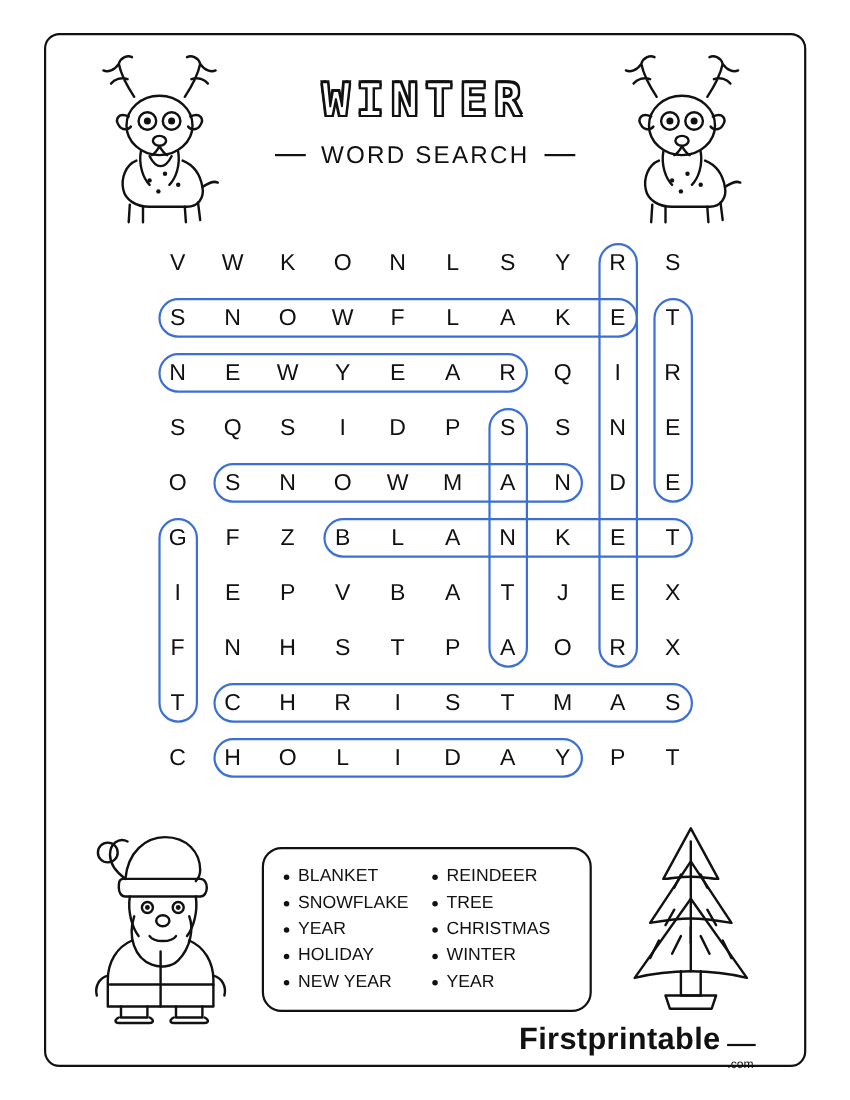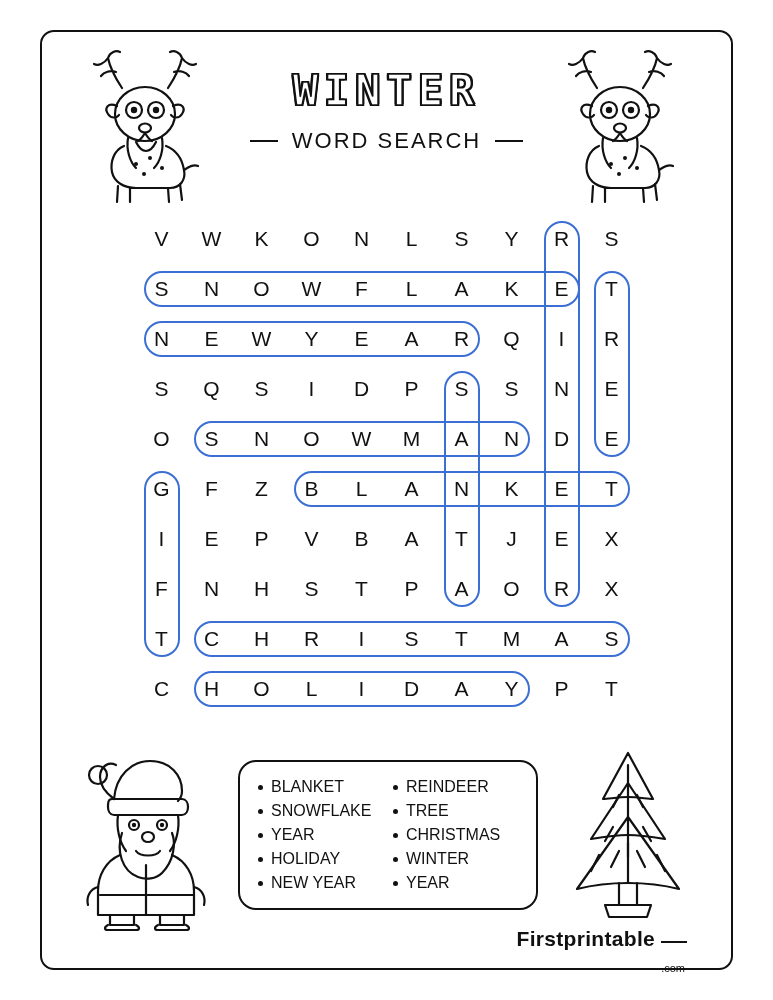--- a/index.html
+++ b/index.html
@@ -107,21 +107,21 @@
     border-radius: 999px;
     box-sizing: border-box;
     z-index: 1;
     pointer-events: none;
   }
 
   
   .wordbox {
     position: absolute;
     left: 196px;
-    bottom: 58px;
+    bottom: 48px;
     width: 300px;
     border: 2px solid #111111;
     border-radius: 18px;
     padding: 16px 18px;
     box-sizing: border-box;
     background: #ffffff;
   }
   .wordcols {
     display: grid;
     grid-template-columns: 1fr 1fr;
@@ -145,37 +145,37 @@
   }
 
   
   .brand {
     position: absolute;
     right: 44px;
     bottom: -6px;
     text-align: right;
   }
   .brand-name {
-    font-size: 21px;
+    font-size: 28px;
     font-weight: bold;
     color: #111111;
     letter-spacing: .3px;
   }
   .brand-line {
     display: inline-block;
     width: 26px;
     height: 2px;
     background: #111111;
     vertical-align: middle;
     margin-left: 6px;
   }
   .brand-tld {
     font-size: 11px;
     color: #111111;
-    margin-top: 11px;
+    margin-top: 1px;
     margin-right: 2px;
   }
 </style>
 </head>
 <body>
 
 <div class="page">
 
   <div class="header">
     <div class="title">WINTER</div>

